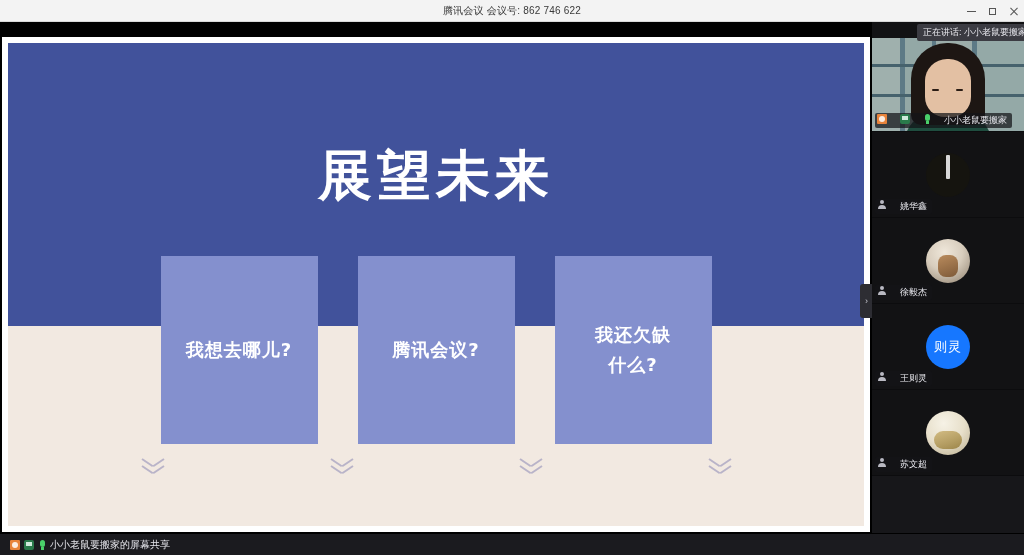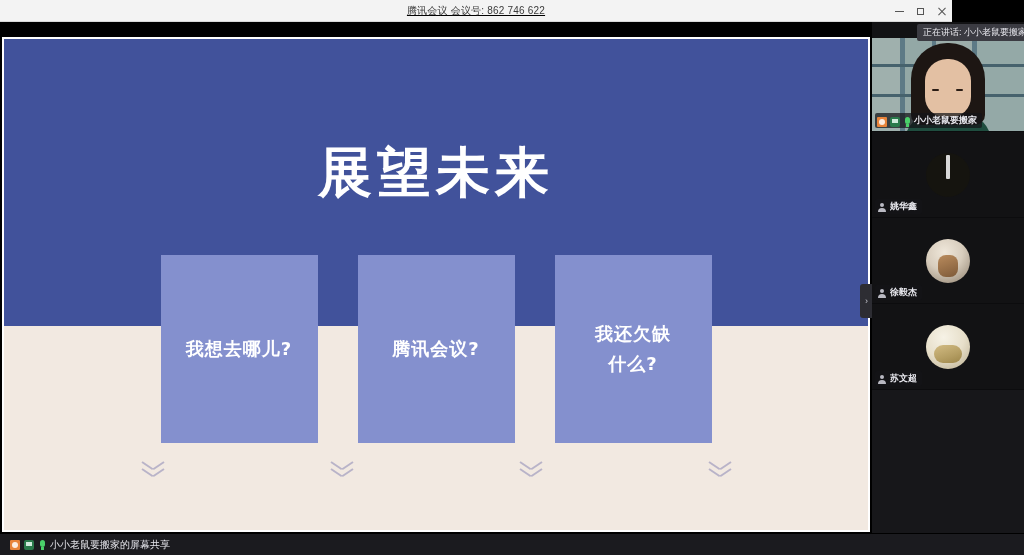--- a/index.html
+++ b/index.html
@@ -6,23 +6,23 @@
   html, body {
     width: 1024px; height: 555px;
     overflow: hidden;
     background: #000;
     font-family: "Liberation Sans", "DejaVu Sans", sans-serif;
   }
   #app { position: relative; width: 1024px; height: 555px; background: #000; }
 
   
   .titlebar {
-    position: absolute; left: 0; top: 0; width: 952px; height: 22px;
+    position: absolute; left: 0; top: 0; width: 1024px; height: 22px;
     background: #f3f3f3; border-bottom: 1px solid #d8d8d8;
-    display: flex; align-items: center; justify-content: center; text-decoration: underline;
+    display: flex; align-items: center; justify-content: center;
   }
   .titlebar-text {
     font-size: 10px; color: #3a3a3a; letter-spacing: .2px;
     white-space: nowrap;
   }
   .winbtns {
     position: absolute; right: 0; top: 0; height: 22px;
     display: flex; align-items: center;
   }
   .winbtn {
@@ -39,21 +39,21 @@
   .wb-close::before { transform: rotate(45deg); }
   .wb-close::after  { transform: rotate(-45deg); }
 
   
   .share-area {
     position: absolute; left: 0; top: 22px; width: 872px; height: 511px;
     background: #000;
   }
   .share-frame {
     position: absolute; left: 2px; top: 15px; width: 868px; height: 495px;
-    border: 2px solid #ffffff;
+    border: 6px solid #ffffff;
     background: #000;
   }
   .slide {
     position: absolute; left: 0; top: 0; right: 0; bottom: 0;
     background: #f2e9e1; overflow: hidden;
   }
   .slide-top {
     position: absolute; left: 0; top: 0; width: 100%; height: 58.5%;
     background: #41529b;
   }
@@ -162,25 +162,24 @@
   .eye.r { left: 50%; margin-left: 8px; }
 
   .speaking-badge {
     position: absolute; left: 45px; top: 2px;
     background: #3b3b42; color: #e8e8ee;
     font-size: 9px; padding: 2px 6px; border-radius: 2px;
     white-space: nowrap;
   }
   .namebar {
     position: absolute; left: 3px; bottom: 3px;
-    display: flex; align-items: flex-end; gap: 3px;
+    display: flex; align-items: flex-start; gap: 13px;
     background: rgba(20,20,24,.72);
     padding: 1px 5px 1px 2px; border-radius: 2px;
     max-width: 144px;
-    font-weight: bold;
   }
   .namebar .nm {
     font-size: 9px; color: #e9e9ef; white-space: nowrap;
     overflow: hidden; text-overflow: ellipsis;
   }
   .mini {
     width: 10px; height: 10px; border-radius: 1px;
     display: inline-block; flex: 0 0 auto;
   }
   .mini.host  { background: #e8833a; position: relative; }
@@ -368,20 +367,29 @@
     <div class="tile">
       <div class="avatar-wrap">
         <div class="avatar photo-1"></div>
       </div>
       <div class="namebar">
         <span class="mini person"></span>
         <span class="nm">徐毅杰</span>
       </div>
     </div>
 
+    <div class="tile">
+      <div class="avatar-wrap">
+        <div class="avatar blue">则灵</div>
+      </div>
+      <div class="namebar">
+        <span class="mini person"></span>
+        <span class="nm">王则灵</span>
+      </div>
+    </div>
 
     <div class="tile">
       <div class="avatar-wrap">
         <div class="avatar photo-2"></div>
       </div>
       <div class="namebar">
         <span class="mini person"></span>
         <span class="nm">苏文超</span>
       </div>
     </div>

